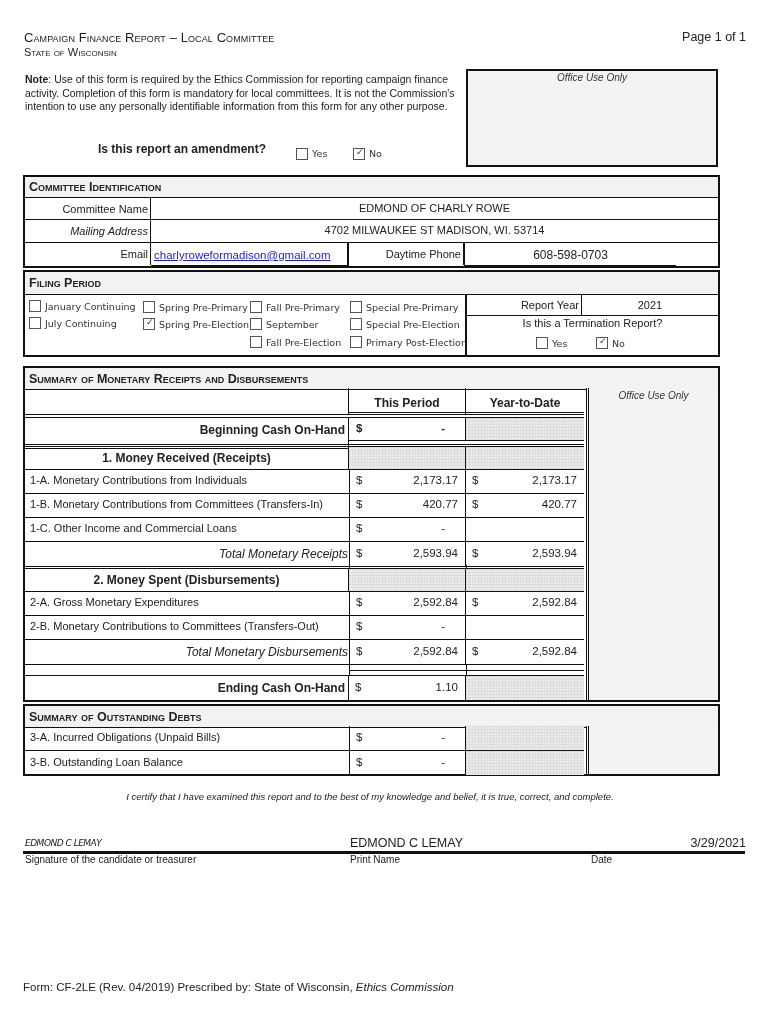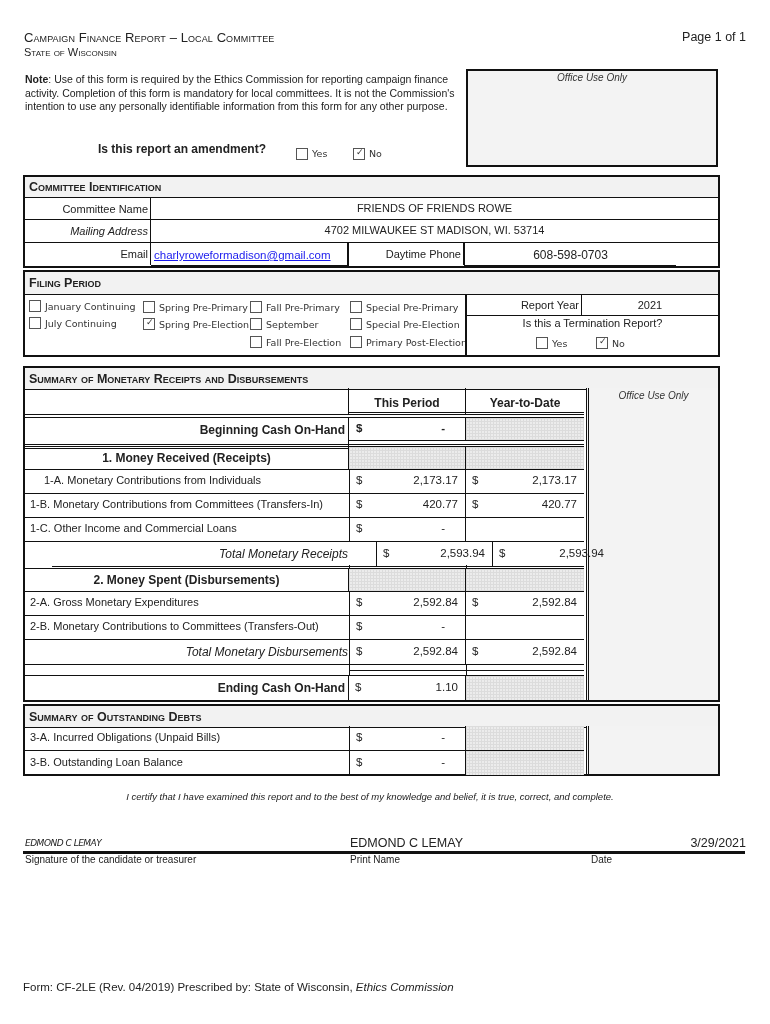--- a/index.html
+++ b/index.html
@@ -49,21 +49,21 @@
 </div>
 
 <div class="abs office-top">
   <div class="office-label" style="margin-top:1px;">Office Use Only</div>
 </div>
 
 <div class="abs box" style="left:23px;top:175px;width:697px;height:93px;">
   <div class="sect-head sc" style="height:21px;line-height:21px;border-bottom:1px solid #111;background:#f2f2f2;">Committee Identification</div>
 </div>
 <div class="abs" style="left:25px;top:198px;width:126px;height:22px;line-height:22px;font-size:11px;text-align:right;border-right:1px solid #111;border-bottom:1px solid #111;box-sizing:border-box;padding-right:2px;">Committee Name</div>
-<div class="abs center" style="left:151px;top:198px;width:567px;height:22px;line-height:20px;font-size:11px;border-bottom:1px solid #111;box-sizing:border-box;">FRIENDS OF FRIENDS ROWE</div>
+<div class="abs center" style="left:151px;top:198px;width:567px;height:22px;line-height:20px;font-size:11px;border-bottom:1px solid #111;box-sizing:border-box;">EDMOND OF CHARLY ROWE</div>
 <div class="abs" style="left:25px;top:220px;width:126px;height:23px;line-height:23px;font-size:11px;text-align:right;border-right:1px solid #111;border-bottom:1px solid #111;box-sizing:border-box;padding-right:2px;font-style:italic;">Mailing Address</div>
 <div class="abs center" style="left:151px;top:220px;width:567px;height:23px;line-height:21px;font-size:11px;border-bottom:1px solid #111;box-sizing:border-box;">4702 MILWAUKEE ST MADISON, WI. 53714</div>
 <div class="abs" style="left:25px;top:243px;width:126px;height:22px;line-height:22px;font-size:11px;text-align:right;border-right:1px solid #111;box-sizing:border-box;padding-right:2px;padding-left:34px;">Email</div>
 <div class="abs" style="left:151px;top:243px;width:198px;height:24px;line-height:24px;font-size:11.5px;border-right:2px solid #111;border-bottom:2px solid #111;box-sizing:border-box;padding-left:3px;"><a class="email">charlyroweformadison@gmail.com</a></div>
 <div class="abs" style="left:349px;top:243px;width:115px;height:22px;line-height:22px;font-size:11px;text-align:right;border-right:1px solid #111;box-sizing:border-box;padding-right:2px;">Daytime Phone</div>
 <div class="abs center" style="left:464px;top:243px;width:212px;height:24px;line-height:24px;font-size:12px;border-left:1px solid #111;border-bottom:2px solid #111;box-sizing:border-box;">608-598-0703</div>
 
 <div class="abs box" style="left:23px;top:270px;width:697px;height:87px;">
   <div class="sect-head sc" style="height:23px;line-height:23px;border-bottom:1px solid #111;background:#f2f2f2;">Filing Period</div>
 </div>
@@ -109,21 +109,21 @@
 <div class="abs hatch" style="left:466px;top:417px;width:118px;height:24px;border-top:1px solid #111;border-bottom:1px solid #111;box-sizing:border-box;"></div>
 
 <div class="abs" style="left:25px;top:444px;width:559px;height:3px;border-top:1px solid #111;border-bottom:1px solid #111;box-sizing:border-box;"></div>
 
 <div class="abs center" style="left:25px;top:447px;width:324px;height:23px;line-height:23px;font-size:12px;font-weight:bold;border-right:1px solid #111;border-bottom:1px solid #111;box-sizing:border-box;">1. Money Received (Receipts)</div>
 <div class="abs hatch" style="left:349px;top:447px;width:117px;height:23px;border-right:1px solid #111;border-bottom:1px solid #111;box-sizing:border-box;"></div>
 <div class="abs hatch" style="left:466px;top:447px;width:118px;height:23px;border-bottom:1px solid #111;box-sizing:border-box;"></div>
 
 <div class="abs" style="left:25px;top:470px;width:559px;">
   <div style="position:relative;height:23px;border-bottom:1px solid #111;">
-    <span class="row-label" style="left:19px;top:4px;">1-A. Monetary Contributions from Individuals</span>
+    <span class="row-label" style="left:5px;top:4px;">1-A. Monetary Contributions from Individuals</span>
     <div style="position:absolute;left:324px;top:0;width:117px;height:23px;border-left:1px solid #111;border-right:1px solid #111;box-sizing:border-box;">
       <span class="dollar" style="left:6px;top:4px;">$</span>
       <span class="amt" style="right:7px;top:4px;">2,173.17</span>
     </div>
     <div style="position:absolute;left:441px;top:0;width:118px;height:23px;">
       <span class="dollar" style="left:6px;top:4px;">$</span>
       <span class="amt" style="right:7px;top:4px;">2,173.17</span>
     </div>
   </div>
   <div style="position:relative;height:23px;border-bottom:1px solid #111;">
@@ -138,21 +138,21 @@
     </div>
   </div>
   <div style="position:relative;height:23px;border-bottom:1px solid #111;">
     <span class="row-label" style="left:5px;top:4px;">1-C. Other Income and Commercial Loans</span>
     <div style="position:absolute;left:324px;top:0;width:117px;height:23px;border-left:1px solid #111;border-right:1px solid #111;box-sizing:border-box;">
       <span class="dollar" style="left:6px;top:4px;">$</span>
       <span class="amt" style="right:20px;top:4px;">-</span>
     </div>
     <div style="position:absolute;left:441px;top:0;width:118px;height:23px;"></div>
   </div>
-  <div style="position:relative;height:24px;border-bottom:1px solid #111;margin-left:27px;">
+  <div style="position:relative;height:24px;border-bottom:1px solid #111;">
     <span class="row-label" style="right:236px;top:5px;font-size:12px;font-style:italic;">Total Monetary Receipts</span>
     <div style="position:absolute;left:324px;top:0;width:117px;height:24px;border-left:1px solid #111;border-right:1px solid #111;box-sizing:border-box;">
       <span class="dollar" style="left:6px;top:5px;">$</span>
       <span class="amt" style="right:7px;top:5px;">2,593.94</span>
     </div>
     <div style="position:absolute;left:441px;top:0;width:118px;height:24px;">
       <span class="dollar" style="left:6px;top:5px;">$</span>
       <span class="amt" style="right:7px;top:5px;">2,593.94</span>
     </div>
   </div>

